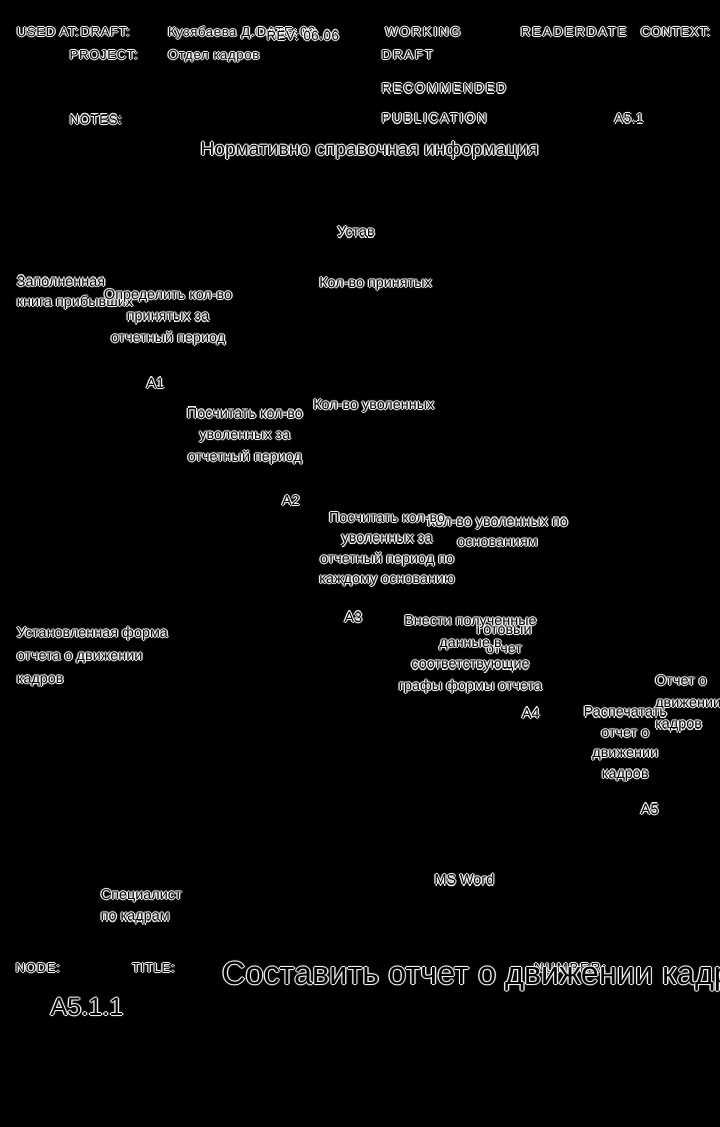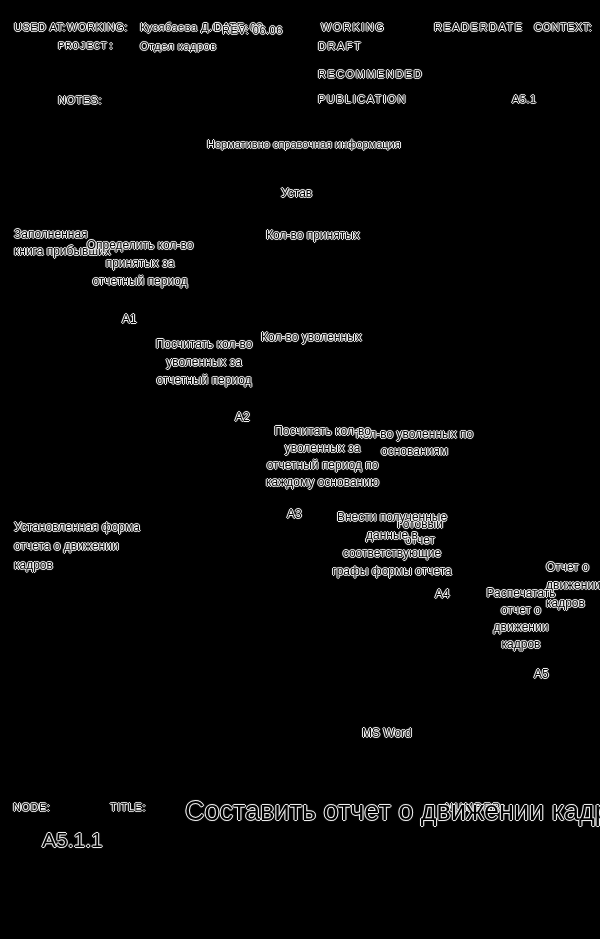--- a/index.html
+++ b/index.html
@@ -19,31 +19,31 @@
   
   #used-at{left:14px;top:19px;}
   #author-label{left:67px;top:19px;}
   #author-name{left:140px;top:19px;}
   #date-label{left:214px;top:19px;}
   #date-value{left:250px;top:19px;}
   #working{left:321px;top:19px;}
   #reader{left:418px;top:19px;margin-left:16px;}
   #date-col{left:489px;top:19px;}
   #context-label{left:534px;top:19px;}
-  #project-label{left:58px;top:38px;font-family:Liberation Mono, monospace;}
+  #project-label{left:58px;top:38px;}
   #project-name{left:140px;top:38px;}
   #rev-clip{left:222px;top:22px;width:90px;overflow:hidden;}
   #draft{left:318px;top:38px;}
   #recommended{left:318px;top:66px;}
   #notes-label{left:58px;top:92px;}
   #notes-numbers{left:114px;top:92px;letter-spacing:4px;}
   #publication{left:318px;top:91px;}
   #context-node{left:512px;top:91px;}
   
-  #nsi{left:167px;top:136px;font-size:11px;margin-left:40px;}
+  #nsi{left:167px;top:116px;font-size:16px;}
   #ustav{left:281px;top:172px;margin-top:13px;}
   #hired-count{left:266px;top:227px;}
   #filled-hired-book{left:14px;top:226px;}
   #fired-count{left:261px;top:329px;}
   #filled-fired-book{left:16px;top:358px;}
   #fired-reason-count{left:337px;top:426px;width:155px;}
   #report-form{left:14px;top:518px;line-height:19px;}
   #ready-report{left:390px;top:516px;width:60px;line-height:16px;}
   #report-out{left:546px;top:558px;line-height:18px;}
   #hr-specialist{left:84px;top:736px;line-height:18px;}
@@ -65,21 +65,21 @@
   #number-label{left:445px;top:799px;}
   #big-title{left:185px;top:795px;font-size:27px;line-height:32px;}
   #node-value{left:42px;top:828px;font-size:21px;line-height:24px;}
 </style>
 </head>
 <body>
 
 <div class="canvas">
 
   <div class="t hdr" id="used-at">USED AT:</div>
-  <div class="t hdr" id="author-label">WORKING:</div>
+  <div class="t hdr" id="author-label">DRAFT:</div>
   <div class="t hdr" id="author-name">Кузябаева Д.С</div>
   <div class="t hdr" id="date-label">DATE:</div>
   <div class="t hdr" id="date-value">02</div>
   <div class="t hdr caps" id="working">WORKING</div>
   <div class="t hdr caps" id="reader">READER</div>
   <div class="t hdr caps" id="date-col">DATE</div>
   <div class="t hdr" id="context-label">CONTEXT:</div>
   <div class="t hdr" id="project-label">PROJECT:</div>
   <div class="t hdr" id="project-name">Отдел кадров</div>
   <div class="t hdr" id="rev-clip"><span>REV:</span> <span>06.06</span></div>
@@ -98,20 +98,22 @@
   <div class="t pre ctr" id="fired-reason-count">Кол-во уволенных по
 основаниям</div>
   <div class="t pre" id="report-form">Установленная форма
 отчета о движении
 кадров</div>
   <div class="t pre ctr" id="ready-report">Готовый
 отчет</div>
   <div class="t pre" id="report-out">Отчет о
 движении
 кадров</div>
+  <div class="t pre" id="hr-specialist">Специалист
+по кадрам</div>
   <div class="t" id="ms-word">MS Word</div>
 
   <div class="t pre ctr" id="a1-box">Определить кол-во
 принятых за
 отчетный период</div>
   <div class="t" id="a1-num">A1</div>
   <div class="t pre ctr" id="a2-box">Посчитать кол-во
 уволенных за
 отчетный период</div>
   <div class="t" id="a2-num">A2</div>

